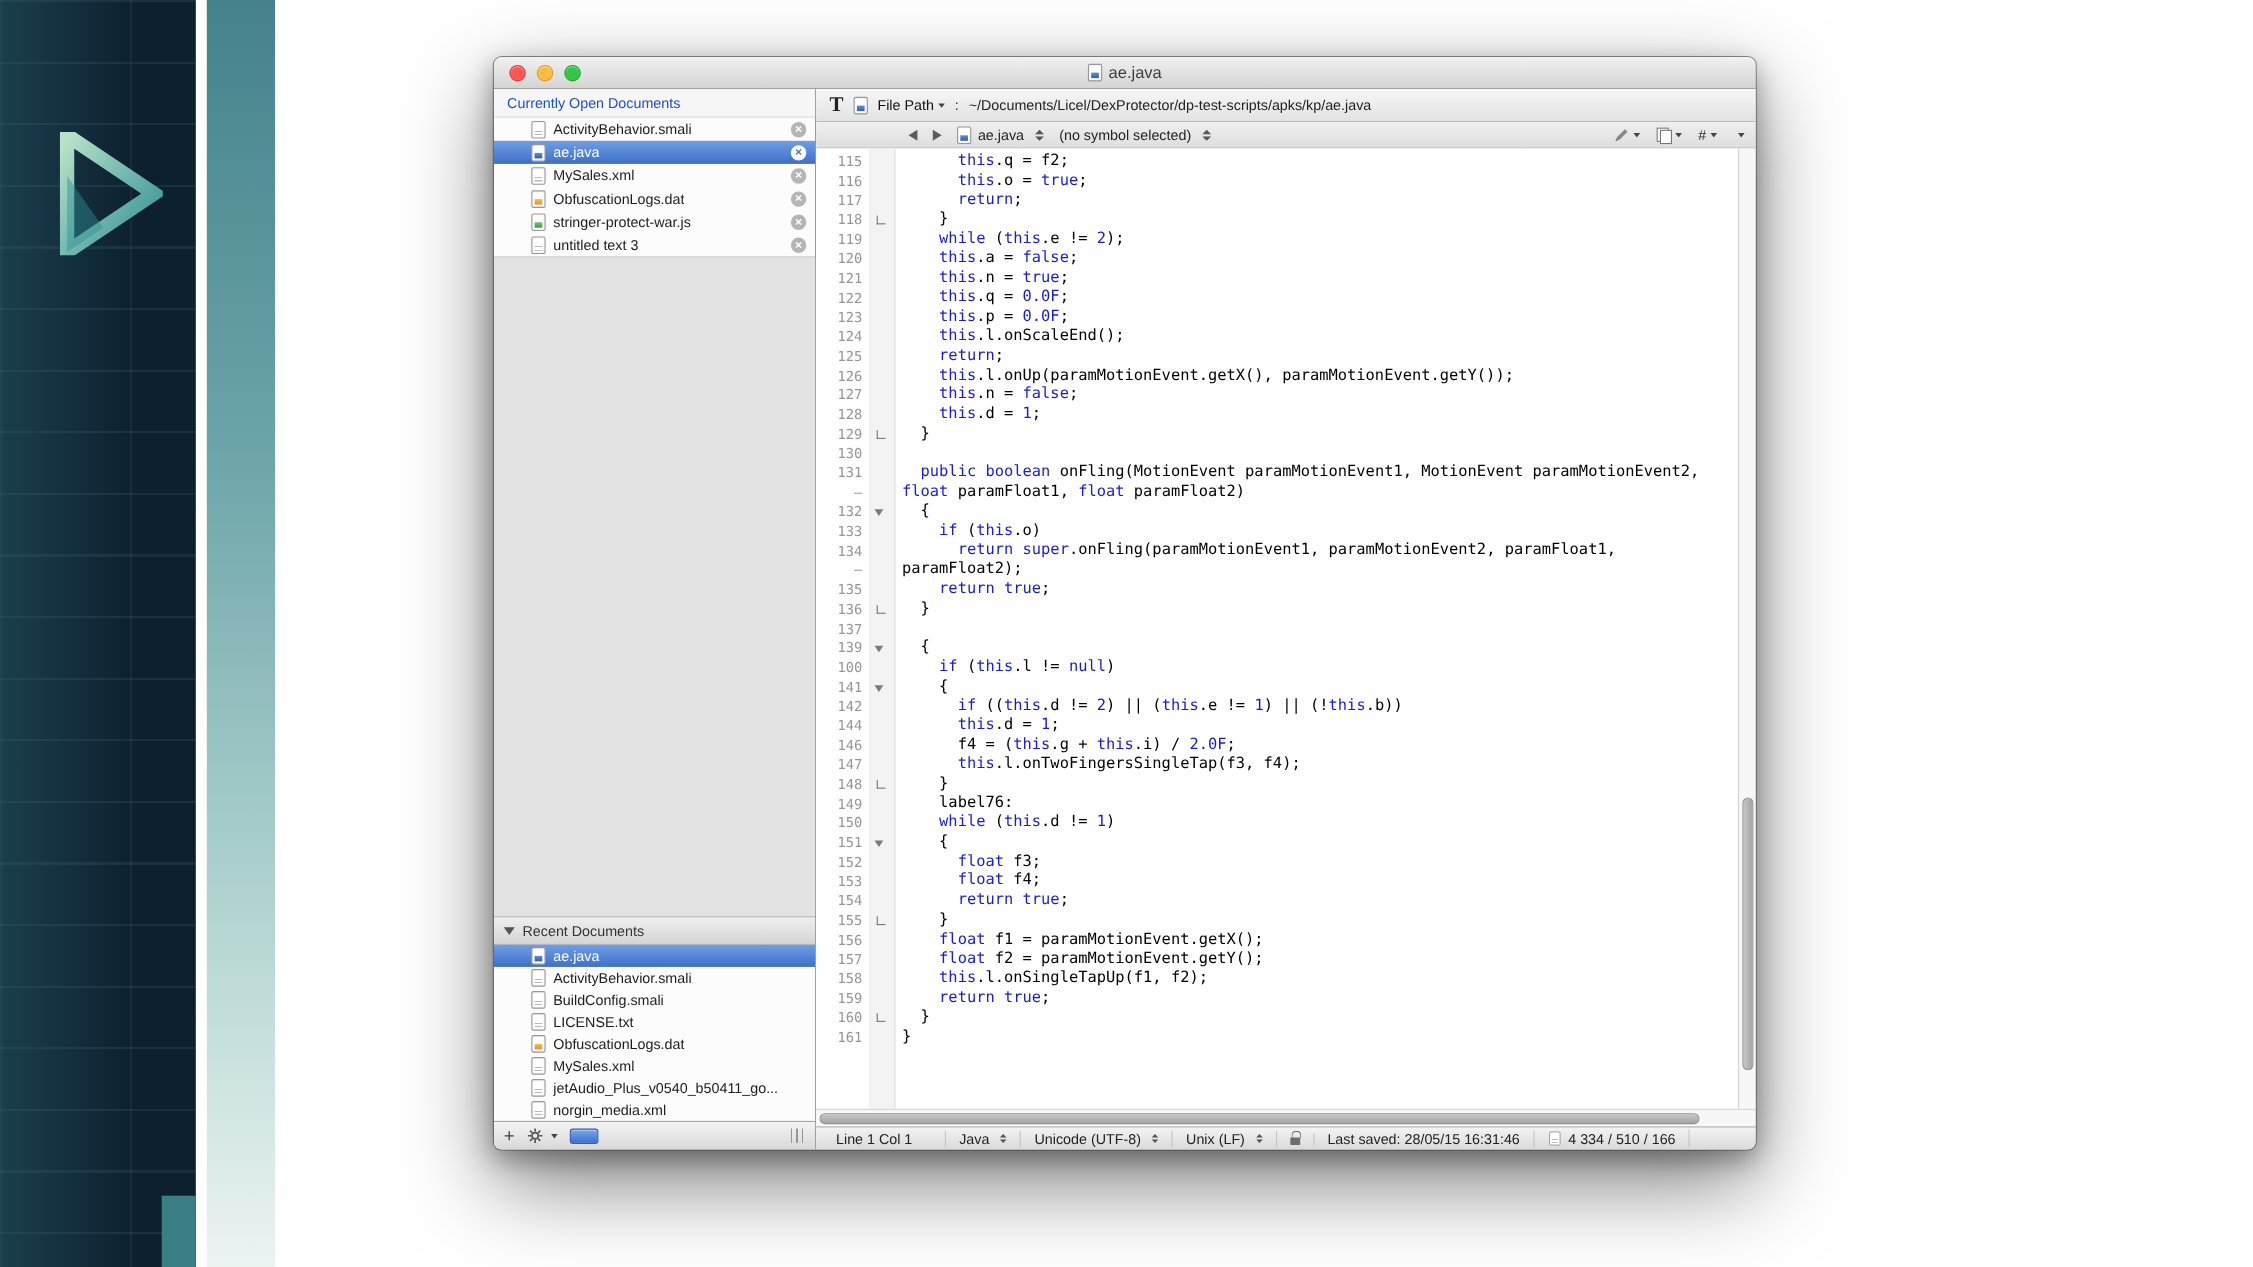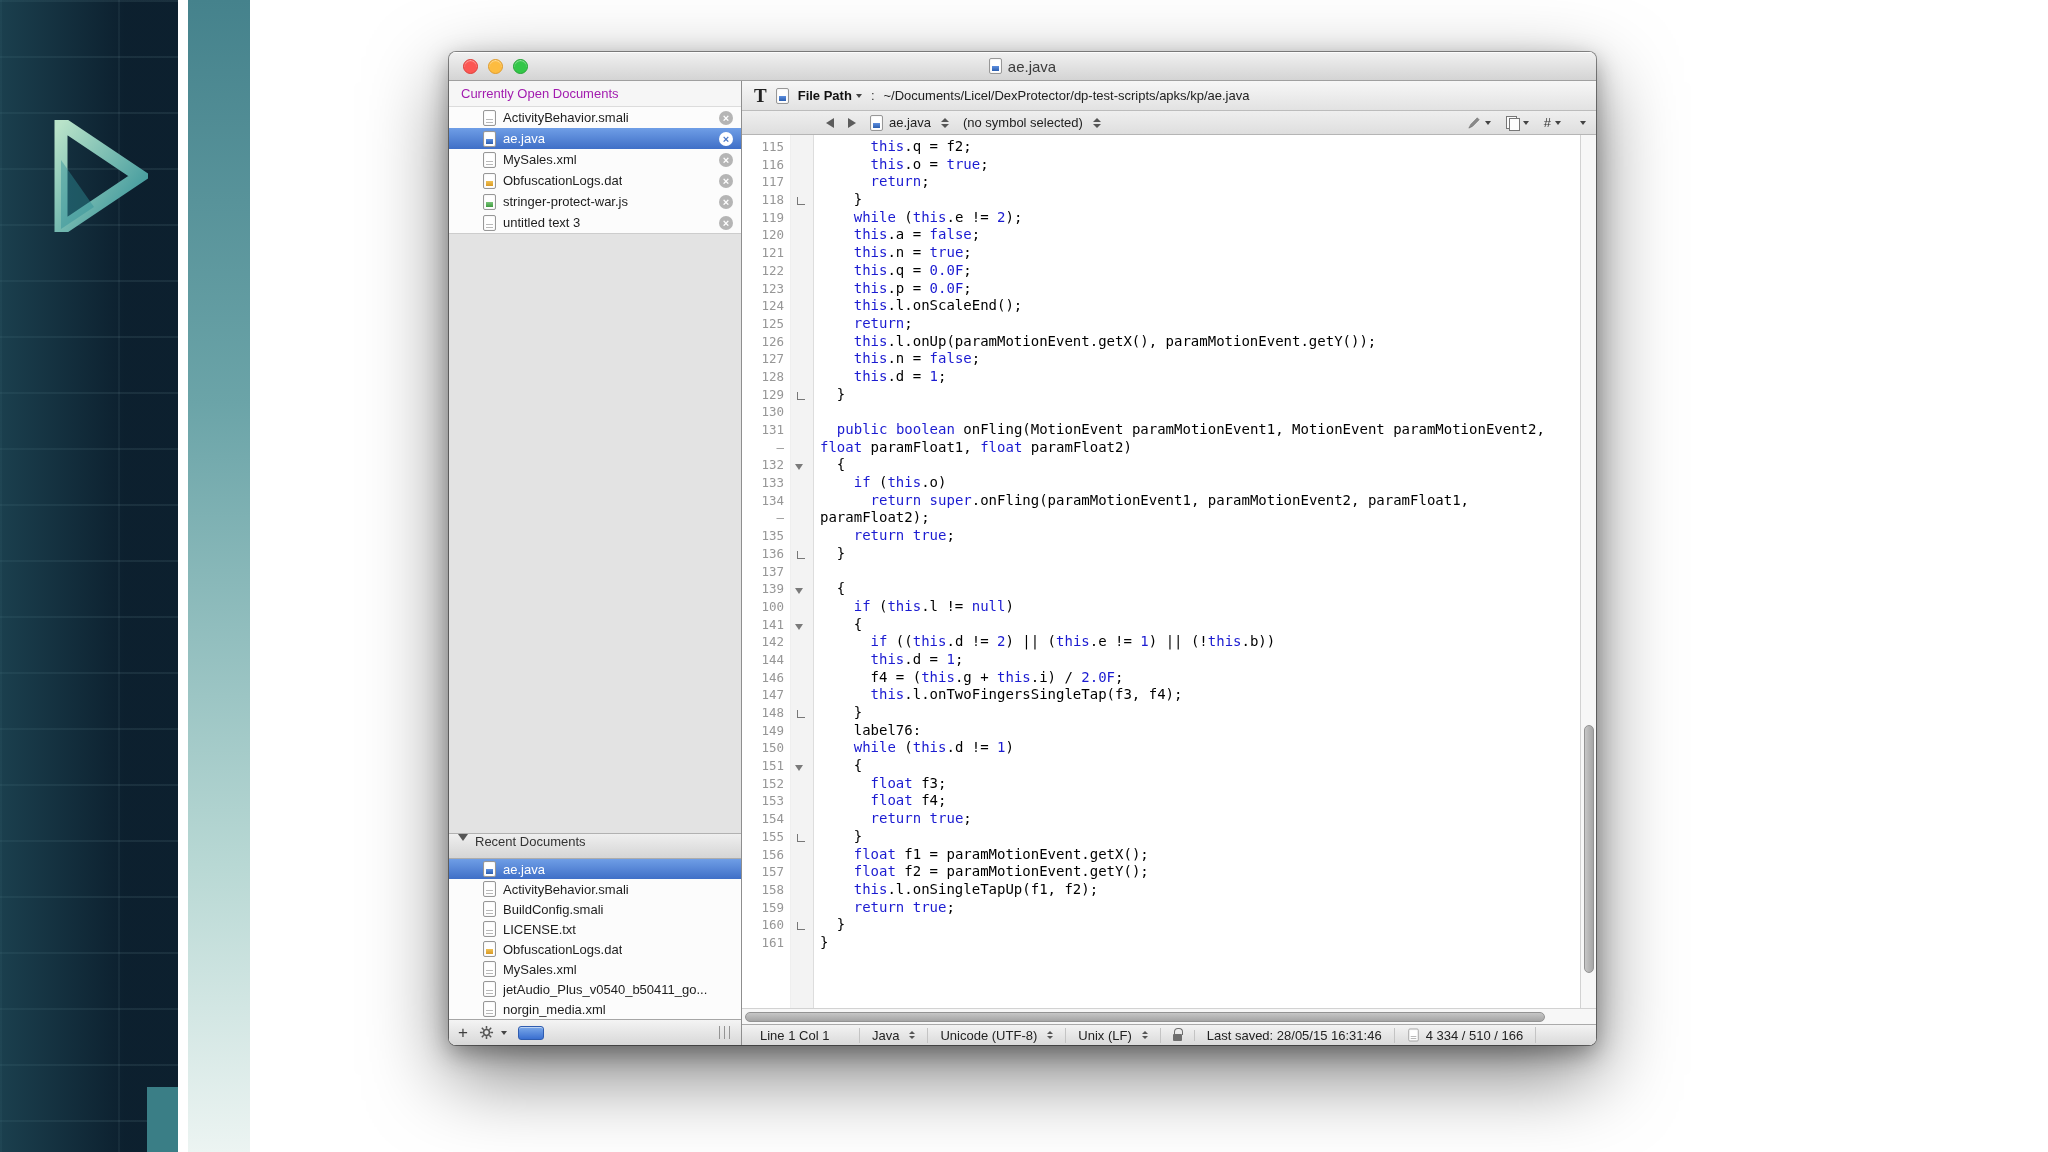--- a/index.html
+++ b/index.html
@@ -36,54 +36,54 @@
   .ficon::after{content:"";position:absolute;left:2px;right:2px;bottom:2px;height:5px}
   .ficon.java::after{background:linear-gradient(#5d8ede,#2c5fb0)}
   .ficon.dat::after{background:linear-gradient(#f0c153,#d99a26)}
   .ficon.js::after{background:linear-gradient(#79c579,#3f9a3f)}
   .ficon.doc::after{background:repeating-linear-gradient(0deg,#b9b9b9 0 1px,transparent 1px 3px)}
   .ficon.tiny{transform:scale(.8)}
 
   
   .sidebar{position:absolute;left:0;top:29px;width:293px;bottom:0;background:#fcfcfc;
     border-right:1px solid #8e8e8e;display:flex;flex-direction:column}
-  .side-header{height:26px;line-height:26px;padding-left:12px;font-size:13px;color:#a21caf;
+  .side-header{height:26px;line-height:26px;padding-left:12px;font-size:13px;color:#1d4ed8;
     background:#f6f6f6;border-bottom:1px solid #dcdcdc}
   .open-list{height:126px}
   .side-item{display:flex;align-items:center;height:21px;padding:0 8px 0 34px;gap:7px;font-size:13px;color:#1d1d1d}
   .recent-list .side-item{height:20px}
   .side-item.sel{background:linear-gradient(var(--sel1),var(--sel2));color:#fff}
   .side-label{white-space:nowrap;overflow:hidden;text-overflow:ellipsis}
   .close-doc{margin-left:auto;width:14px;height:14px;border-radius:50%;background:#b5b5b5;flex:none;
     color:#fff;font:bold 11px/14px "Liberation Sans",sans-serif;text-align:center}
   .close-doc::before{content:"×"}
   .side-item.sel .close-doc{background:#fff;color:#4a76c6}
   .side-empty{flex:1;background:#e3e3e3;border-top:1px solid #cdcdcd}
-  .recent-header{height:26px;display:flex;align-items:flex-start;gap:7px;padding-left:9px;font-size:13px;color:#333;
+  .recent-header{height:26px;display:flex;align-items:center;gap:7px;padding-left:9px;font-size:13px;color:#333;
     background:linear-gradient(#efefef,#d5d5d5);border-top:1px solid #b1b1b1;border-bottom:1px solid #acacac}
   .disclosure{width:0;height:0;border-left:5px solid transparent;border-right:5px solid transparent;border-top:7px solid #555}
   .recent-list{height:160px;background:#fcfcfc}
   .side-bottom{height:26px;display:flex;align-items:center;gap:11px;padding:0 9px;
     background:linear-gradient(#f4f4f4,#d8d8d8);border-top:1px solid #a6a6a6}
   .sb-plus{font:17px/17px "Liberation Sans",sans-serif;color:#3f3f3f}
   .sb-plus::before{content:"+"}
   .sb-gear{display:inline-flex;align-items:center;gap:3px}
   .side-toggle{width:26px;height:14px;border-radius:3px;border:1px solid #2f5cb0;
     background:linear-gradient(#7aa8e9,#3a6fd0);box-shadow:inset 0 1px 0 rgba(255,255,255,.5)}
   .vgrip{margin-left:auto;width:13px;height:13px;
     background:repeating-linear-gradient(90deg,#949494 0 1px,transparent 1px 5px)}
 
   
   .main{position:absolute;left:293px;top:29px;right:0;bottom:0;background:#fff}
   .tb1{height:30px;display:flex;align-items:center;gap:9px;padding:0 12px;
     background:linear-gradient(#f7f7f7,#e2e2e2);border-bottom:1px solid #bcbcbc}
   .t-glyph{font-family:"Liberation Serif","DejaVu Serif",serif;font-size:19px;color:#222;font-weight:bold}
   .t-glyph::before{content:"T"}
   .fp-label{display:inline-flex;align-items:center;font-size:13px;color:#111}
-  .fp-label b{font-weight:bold}
+  .fp-label b{font-weight:normal}
   .dtri{display:inline-block;width:0;height:0;border-left:3.5px solid transparent;border-right:3.5px solid transparent;
     border-top:4.5px solid #444;margin-left:4px}
   .fp-sep{font-size:13px;color:#333}
   .fp-path{font-size:13px;color:#222;white-space:nowrap}
   .tb2{height:24px;display:flex;align-items:center;gap:14px;padding:0 10px 0 84px;
     background:linear-gradient(#efefef,#dedede);border-bottom:1px solid #b5b5b5}
   .nav-back{width:0;height:0;border-top:5.5px solid transparent;border-bottom:5.5px solid transparent;border-right:8px solid #5c5c5c}
   .nav-fwd{width:0;height:0;border-top:5.5px solid transparent;border-bottom:5.5px solid transparent;border-left:8px solid #5c5c5c}
   .popup{display:inline-flex;align-items:center;gap:6px;font-size:13px;color:#222}
   .updown{display:inline-flex;flex-direction:column;align-items:center;gap:2px;margin-left:4px}

